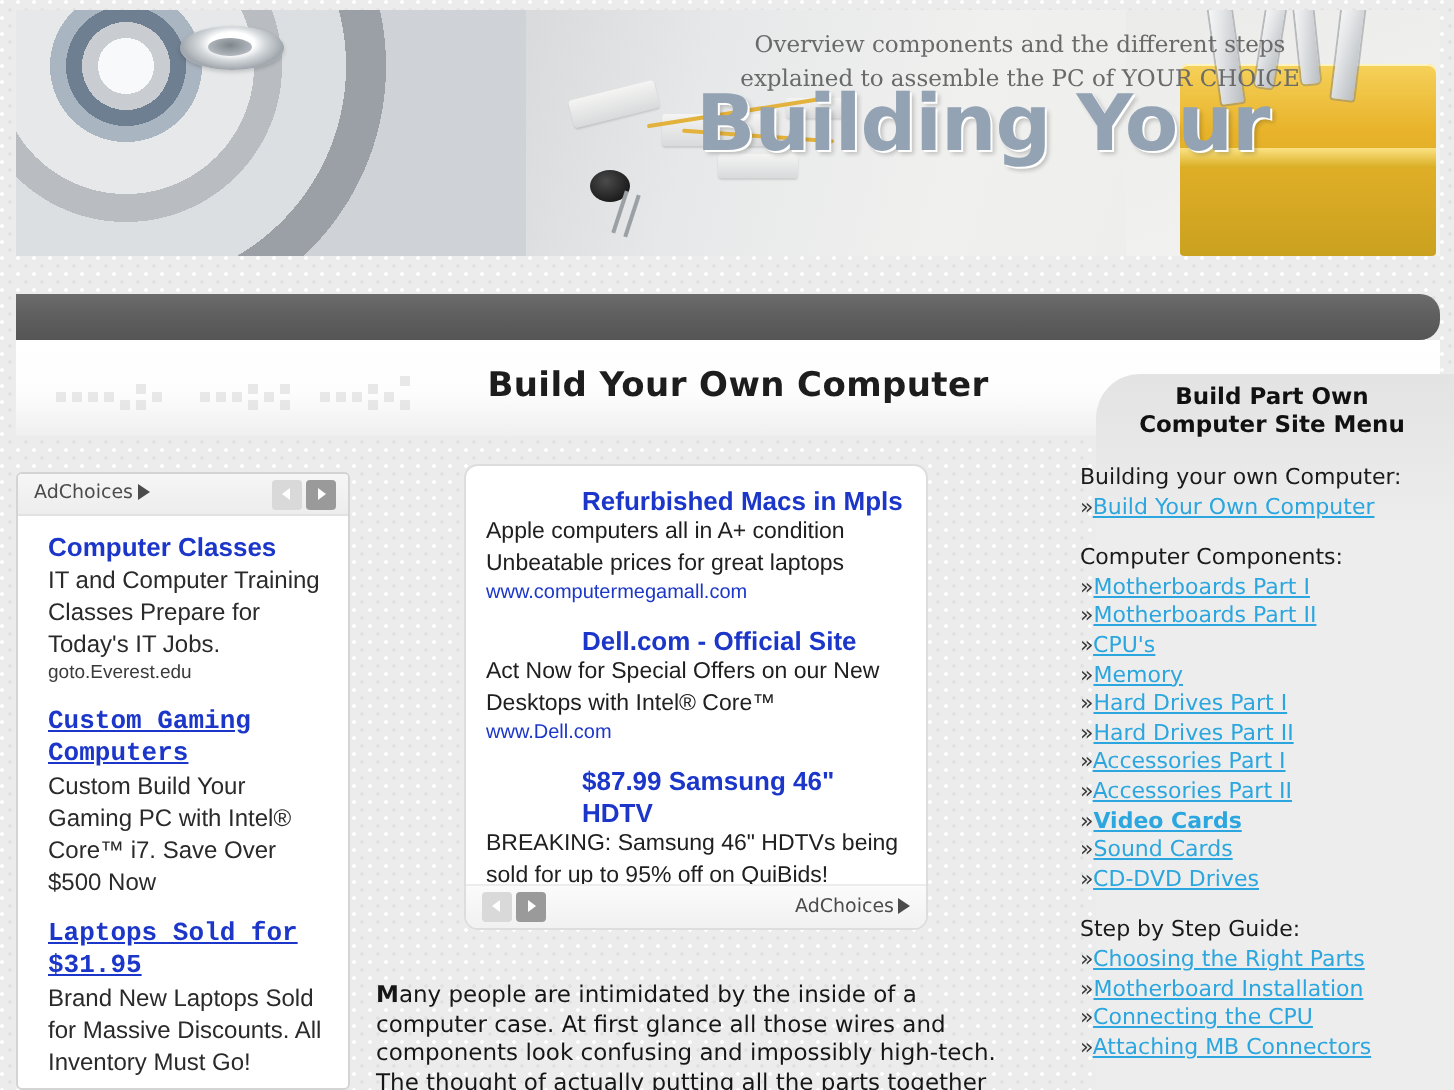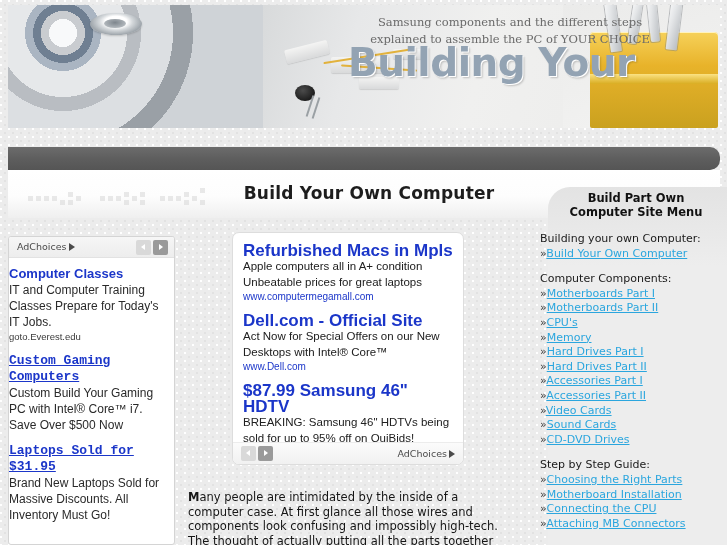--- a/index.html
+++ b/index.html
@@ -158,21 +158,21 @@
   }
   .arrowbtn.off { background:#d9d9d9; }
   .arrowbtn.on  { background:#9a9a9a; }
   .arrowbtn:before {
     content:""; position:absolute; top:4px; width:0; height:0;
     border-top:3.5px solid transparent; border-bottom:3.5px solid transparent;
   }
   .arrowbtn.prev:before { left:5px; border-right:4px solid #ffffff; }
   .arrowbtn.next:before { left:6px; border-left:4px solid #ffffff; }
 
-  .ad-list { padding: 8px 9px 0 0; }
+  .ad-list { padding: 8px 9px 0 15px; }
   .ad-item { margin-bottom: 10px; }
   .ad-title {
     font-size: 13px; font-weight: bold; color:#1b36c9; line-height:16px;
     font-family: "Liberation Sans", sans-serif;
   }
   .ad-title.ul { text-decoration: underline; font-family: Liberation Mono, monospace; }
   .ad-desc {
     font-size: 12px; color:#2a2a2a; line-height:16px;
     font-family: "Liberation Sans", sans-serif;
   }
@@ -183,22 +183,23 @@
 
   
   .centerad {
     position:absolute; left:232px; top:232px; width:232px; height:233px;
     background:#ffffff; border:1px solid #dddddd; border-radius:7px;
     overflow:hidden;
   }
   .cad-list { padding: 10px 10px 0 10px; }
   .cad-item { margin-bottom: 9px; }
   .cad-title {
-    font-size:17px; font-weight:bold; color:#1b36c9; line-height:16px;
-    font-family: "Liberation Sans", sans-serif;
+    font-size:13px; font-weight:bold; color:#1b36c9; line-height:16px;
+    font-family: "Liberation Sans", sans-serif;
+    margin-left: 48px;
   }
   .cad-desc {
     font-size:11.5px; color:#202020; line-height:15.5px;
     font-family: "Liberation Sans", sans-serif;
   }
   .cad-url {
     font-size:10px; color:#1b36c9; line-height:14px;
     font-family: "Liberation Sans", sans-serif;
   }
   .cad-foot {
@@ -236,21 +237,21 @@
     <div class="cap-leg" style="left:46px;top:90px;"></div>
     <div class="cap-leg" style="left:52px;top:92px;"></div>
   </div>
   <div class="toolbox">
     <div class="tool screwdriver" style="left:16px;top:-52px;transform:rotate(-8deg);"></div>
     <div class="tool plier-arm" style="left:42px;top:-48px;transform:rotate(9deg);"></div>
     <div class="tool plier-arm" style="left:58px;top:-50px;transform:rotate(-6deg);"></div>
     <div class="tool screwdriver" style="left:80px;top:-54px;transform:rotate(7deg);"></div>
   </div>
   <div class="banner-sub">
-    <div>Samsung components and the different steps</div>
+    <div>Overview components and the different steps</div>
     <div>explained to assemble the PC of YOUR CHOICE</div>
   </div>
   <div class="banner-title">
     <span>Building Your</span>
     <span class="l2">Own Computer</span>
   </div>
 </div>
 
 <div class="navstrip"></div>
 
@@ -297,21 +298,21 @@
     <div class="grp">
       <div class="grp-title">Computer Components:</div>
       <div><span class="bullet">»</span><a style="display: inline;">Motherboards Part I</a></div>
       <div><span class="bullet">»</span><a style="display: inline;">Motherboards Part II</a></div>
       <div><span class="bullet">»</span><a style="display: inline;">CPU's</a></div>
       <div><span class="bullet">»</span><a style="display: inline;">Memory</a></div>
       <div><span class="bullet">»</span><a style="display: inline;">Hard Drives Part I</a></div>
       <div><span class="bullet">»</span><a style="display: inline;">Hard Drives Part II</a></div>
       <div><span class="bullet">»</span><a style="display: inline;">Accessories Part I</a></div>
       <div><span class="bullet">»</span><a style="display: inline;">Accessories Part II</a></div>
-      <div><span class="bullet">»</span><a style="display: inline;">Video Cards</a></div>
+      <div><span class="bullet">»</span><a style="display: inline; font-weight: bold;">Video Cards</a></div>
       <div><span class="bullet">»</span><a style="display: inline;">Sound Cards</a></div>
       <div><span class="bullet">»</span><a style="display: inline;">CD-DVD Drives</a></div>
     </div>
     <div class="grp">
       <div class="grp-title">Step by Step Guide:</div>
       <div><span class="bullet">»</span><a style="display: inline;">Choosing the Right Parts</a></div>
       <div><span class="bullet">»</span><a style="display: inline;">Motherboard Installation</a></div>
       <div><span class="bullet">»</span><a style="display: inline;">Connecting the CPU</a></div>
       <div><span class="bullet">»</span><a style="display: inline;">Attaching MB Connectors</a></div>
     </div>

